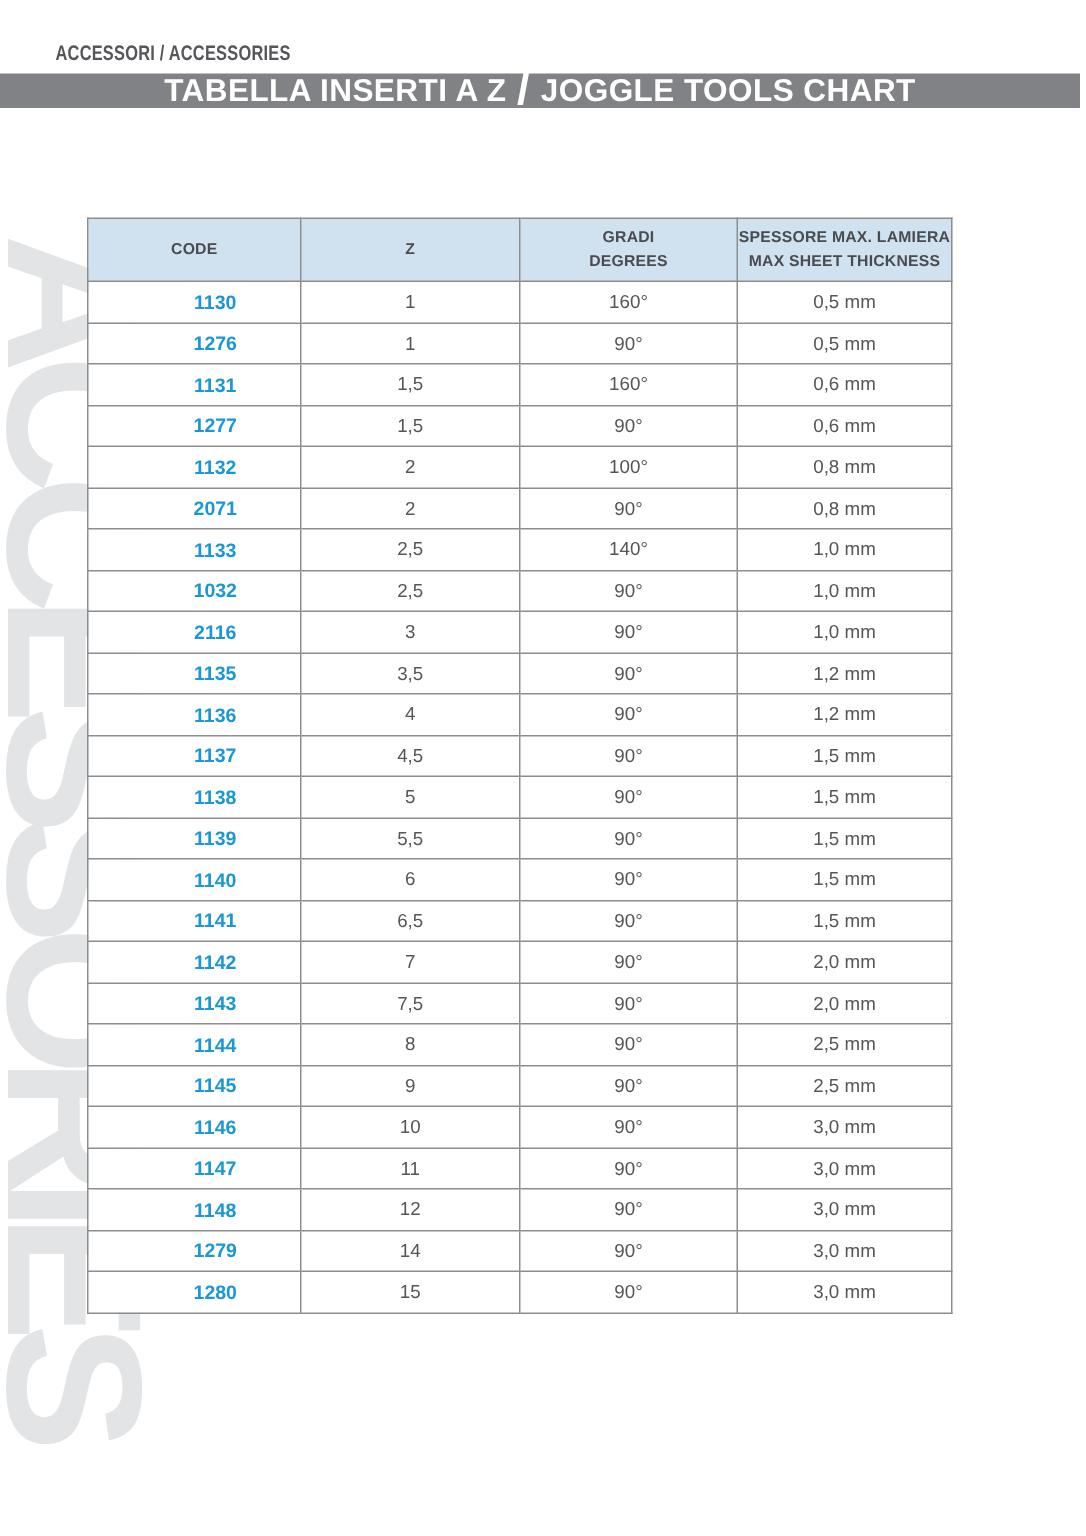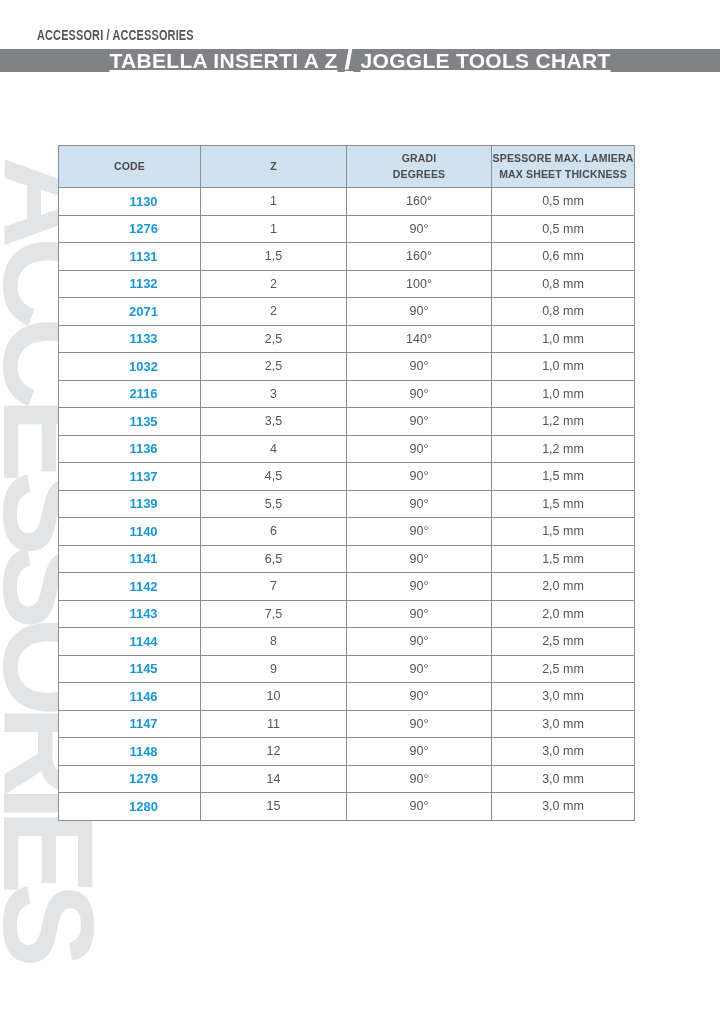--- a/index.html
+++ b/index.html
@@ -56,21 +56,20 @@
     color:#ffffff;
     display:flex;
     align-items:center;
     justify-content:center;
     font-weight:bold;
     font-size:21px;
     letter-spacing:0.3px;
     white-space:nowrap;
     overflow:visible;
     z-index:2;
-    text-decoration:underline;
   }
   .banner .slash{
     font-size:31px;
     line-height:1;
     margin:0 7px;
     position:relative;
     top:-2px;
   }
   table.joggle{
     position:absolute;
@@ -150,20 +149,26 @@
           <td>90°</td>
           <td>0,5 mm</td>
         </tr>
         <tr>
           <td class="code">1131</td>
           <td>1,5</td>
           <td>160°</td>
           <td>0,6 mm</td>
         </tr>
         <tr>
+          <td class="code">1277</td>
+          <td>1,5</td>
+          <td>90°</td>
+          <td>0,6 mm</td>
+        </tr>
+        <tr>
           <td class="code">1132</td>
           <td>2</td>
           <td>100°</td>
           <td>0,8 mm</td>
         </tr>
         <tr>
           <td class="code">2071</td>
           <td>2</td>
           <td>90°</td>
           <td>0,8 mm</td>
@@ -198,20 +203,26 @@
           <td>90°</td>
           <td>1,2 mm</td>
         </tr>
         <tr>
           <td class="code">1137</td>
           <td>4,5</td>
           <td>90°</td>
           <td>1,5 mm</td>
         </tr>
         <tr>
+          <td class="code">1138</td>
+          <td>5</td>
+          <td>90°</td>
+          <td>1,5 mm</td>
+        </tr>
+        <tr>
           <td class="code">1139</td>
           <td>5,5</td>
           <td>90°</td>
           <td>1,5 mm</td>
         </tr>
         <tr>
           <td class="code">1140</td>
           <td>6</td>
           <td>90°</td>
           <td>1,5 mm</td>

